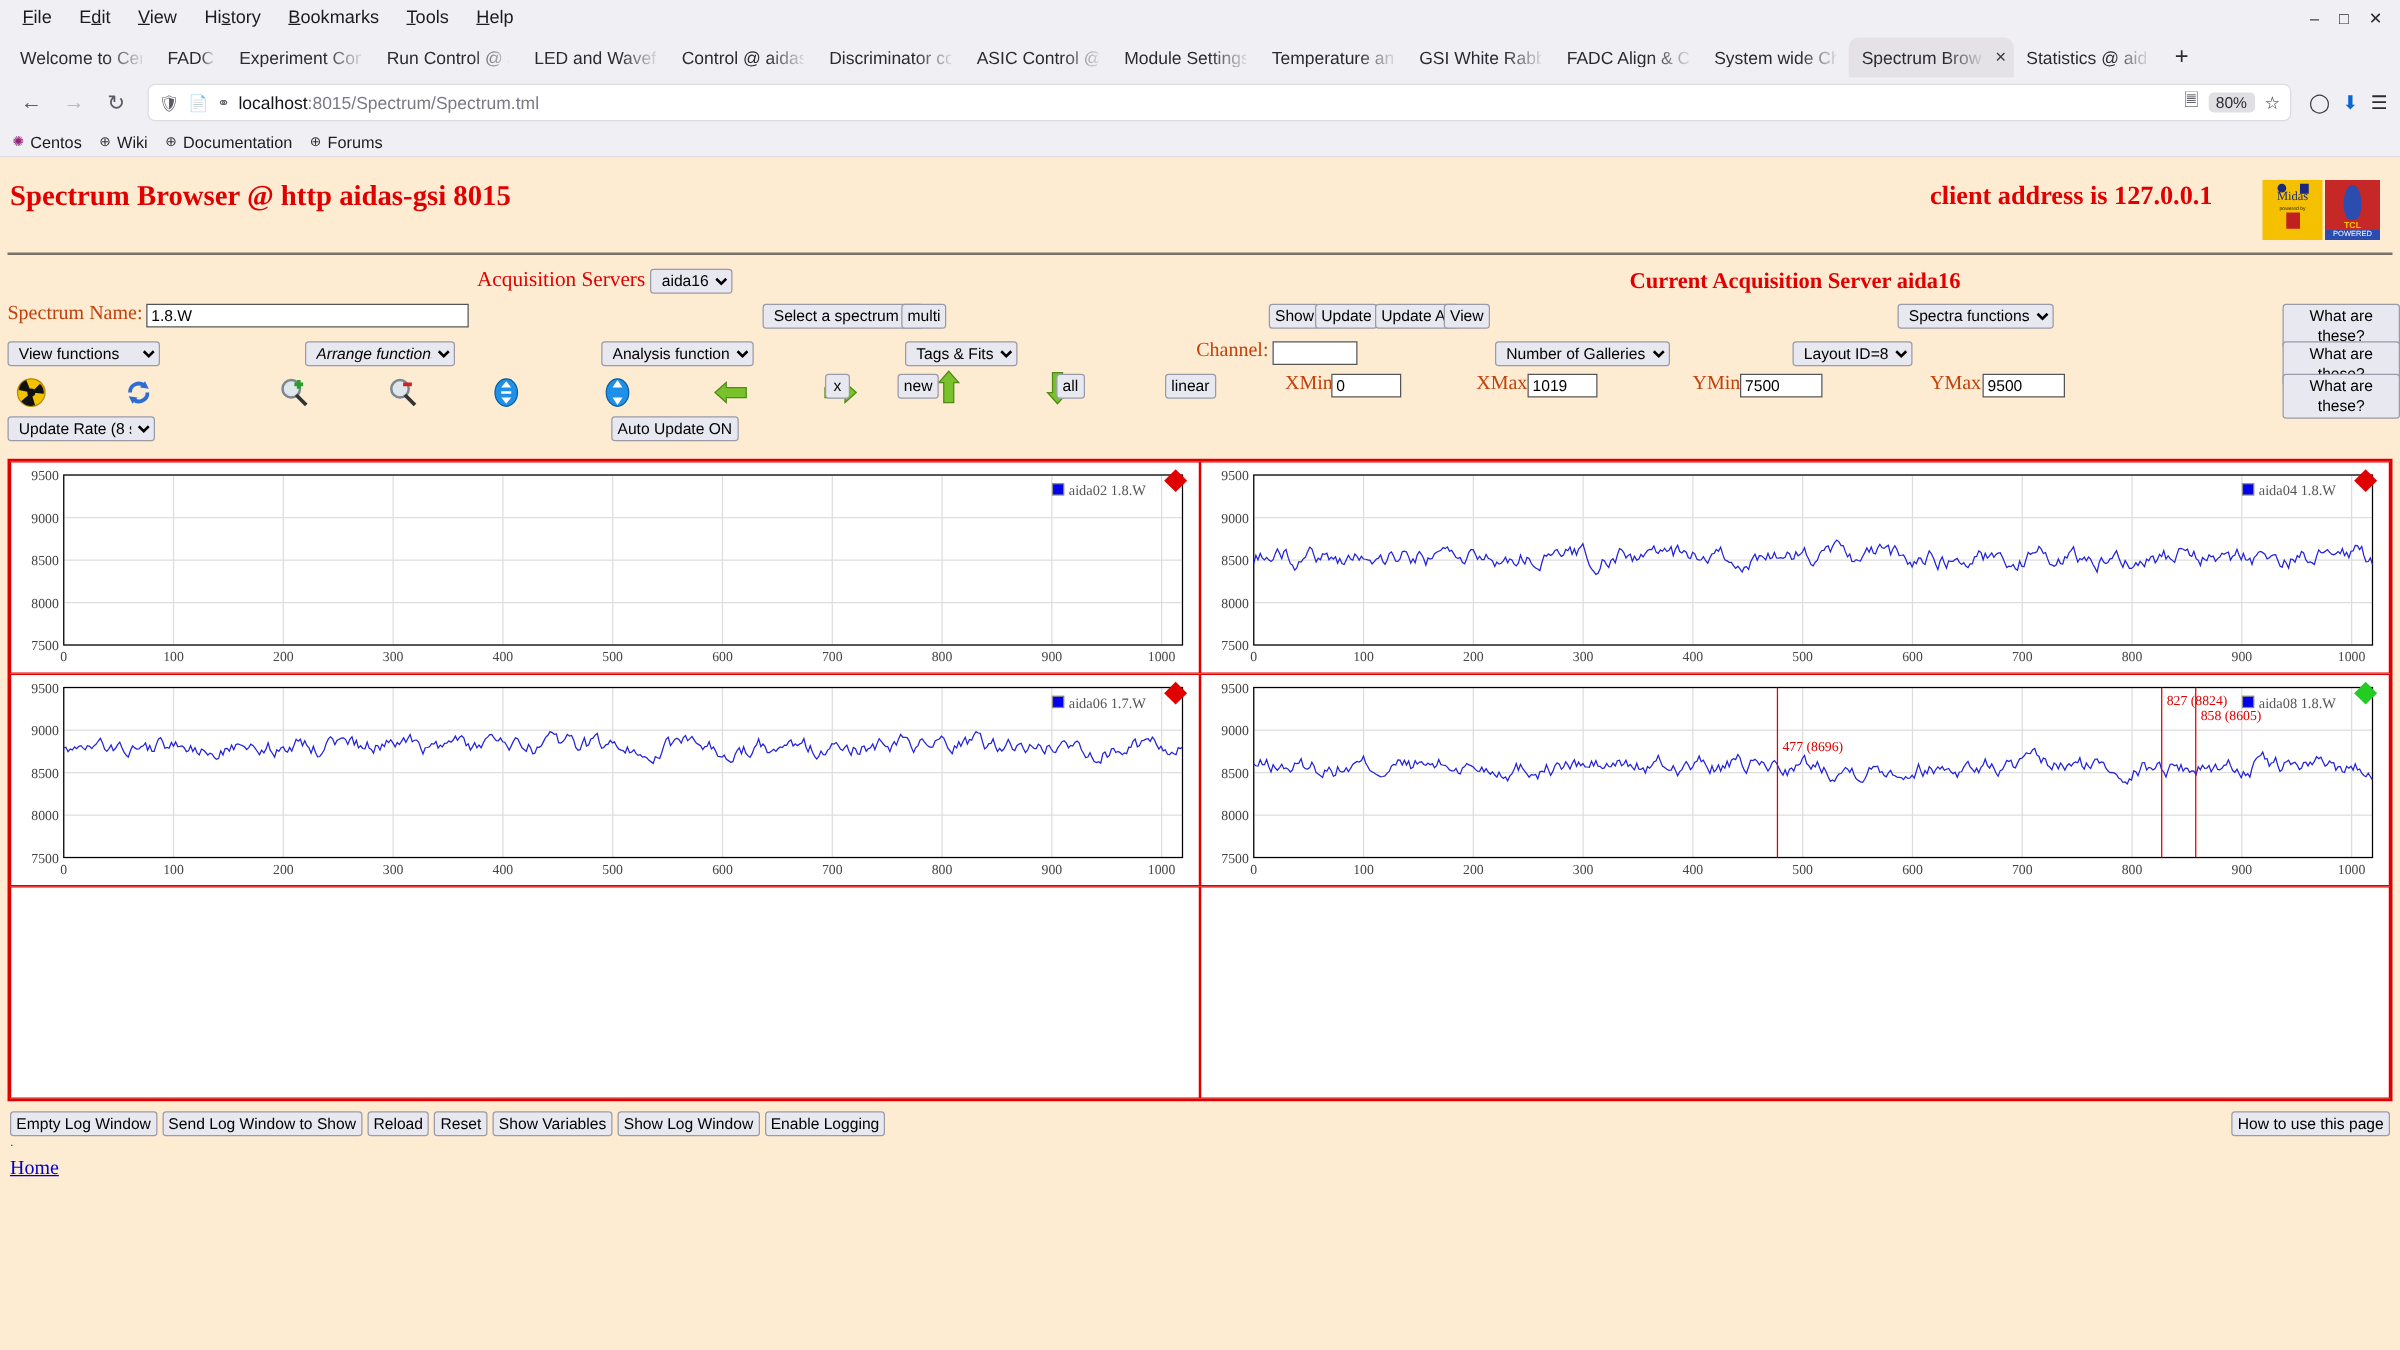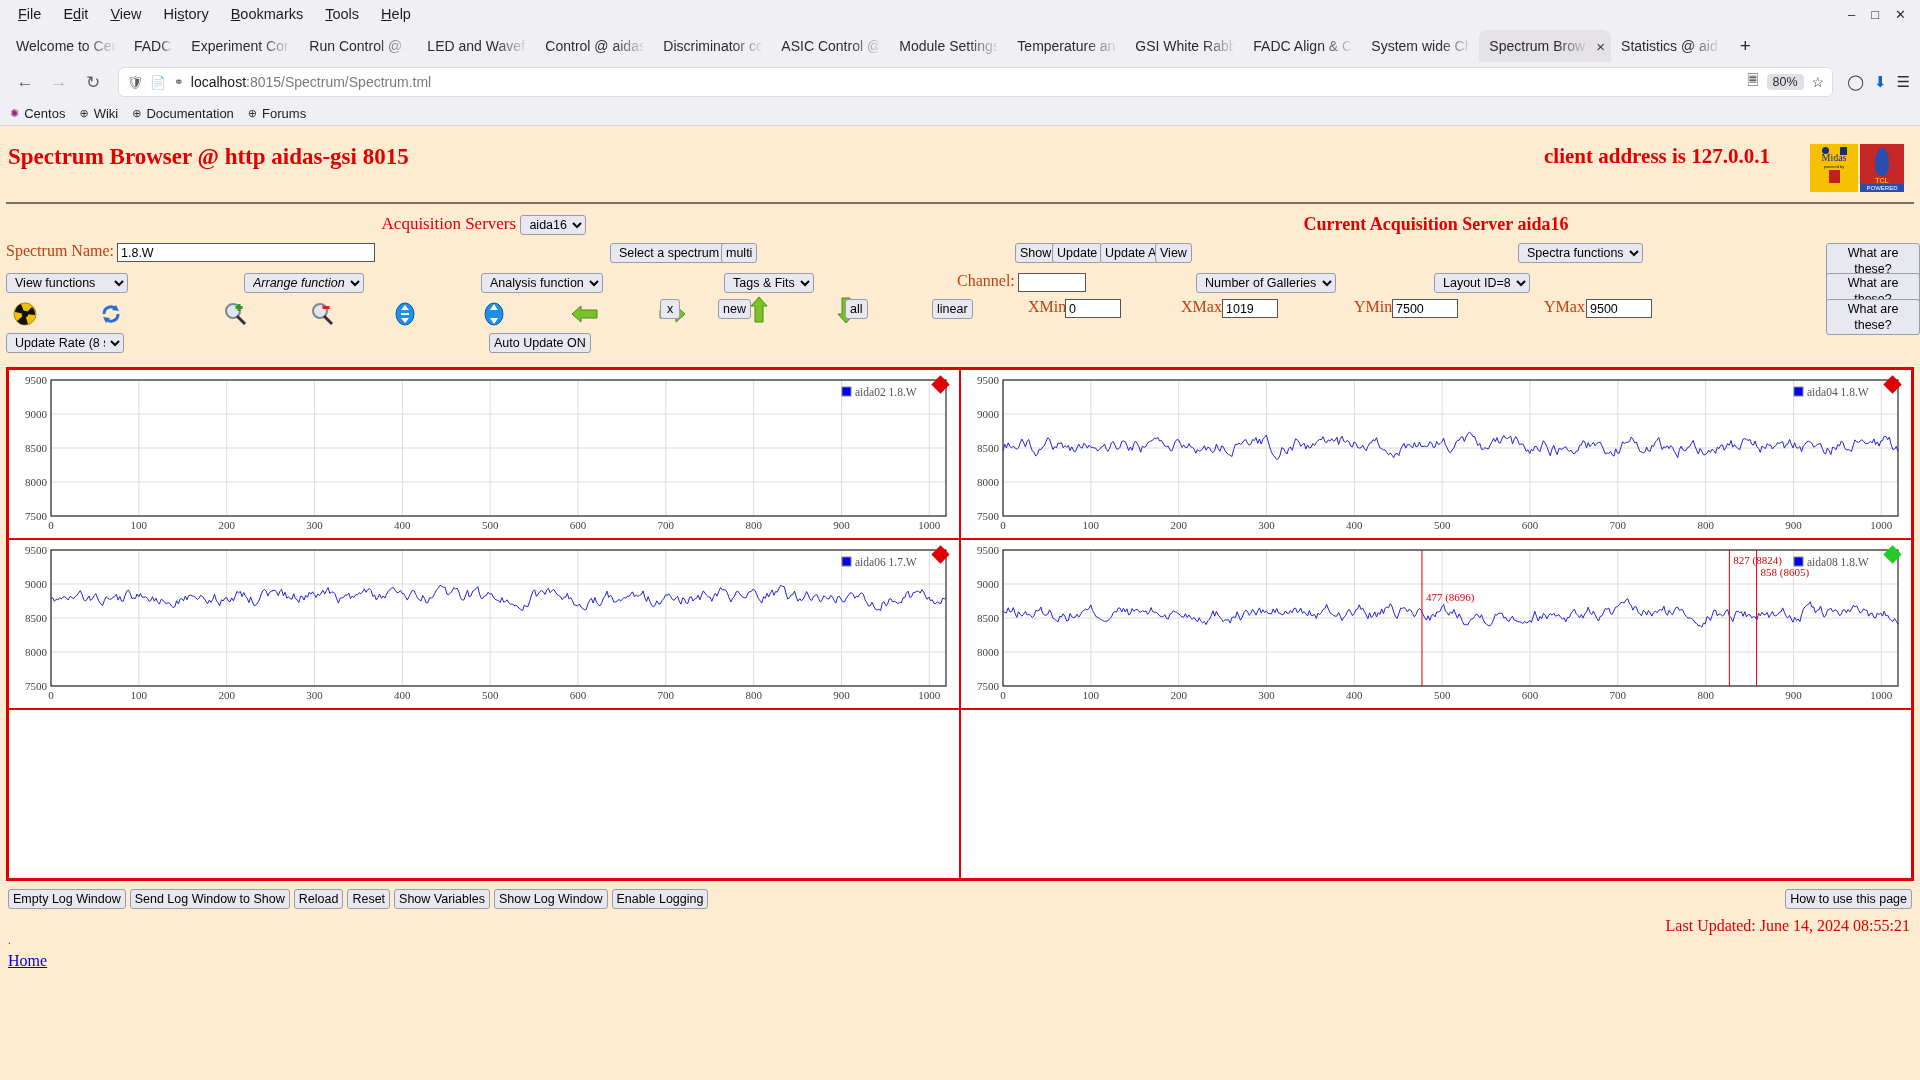--- a/index.html
+++ b/index.html
@@ -619,18 +619,17 @@
     <button class="w" style="margin-right:4px;">Send Log Window to Show</button>
     <button class="w" style="margin-right:4px;">Reload</button>
     <button class="w" style="margin-right:4px;">Reset</button>
     <button class="w" style="margin-right:4px;">Show Variables</button>
     <button class="w" style="margin-right:4px;">Show Log Window</button>
     <button class="w">Enable Logging</button>
     <div class="spacer"></div>
     <button class="w">How to use this page</button>
   </div>
 
-  <div class="lastupd">Last Updated: June 14, 2024 08:55:21</div>
   <div class="tinydot">.</div>
   <div class="homelink">
     <a href="#">Home</a>
   </div>
 </div>
 
 </body></html>

